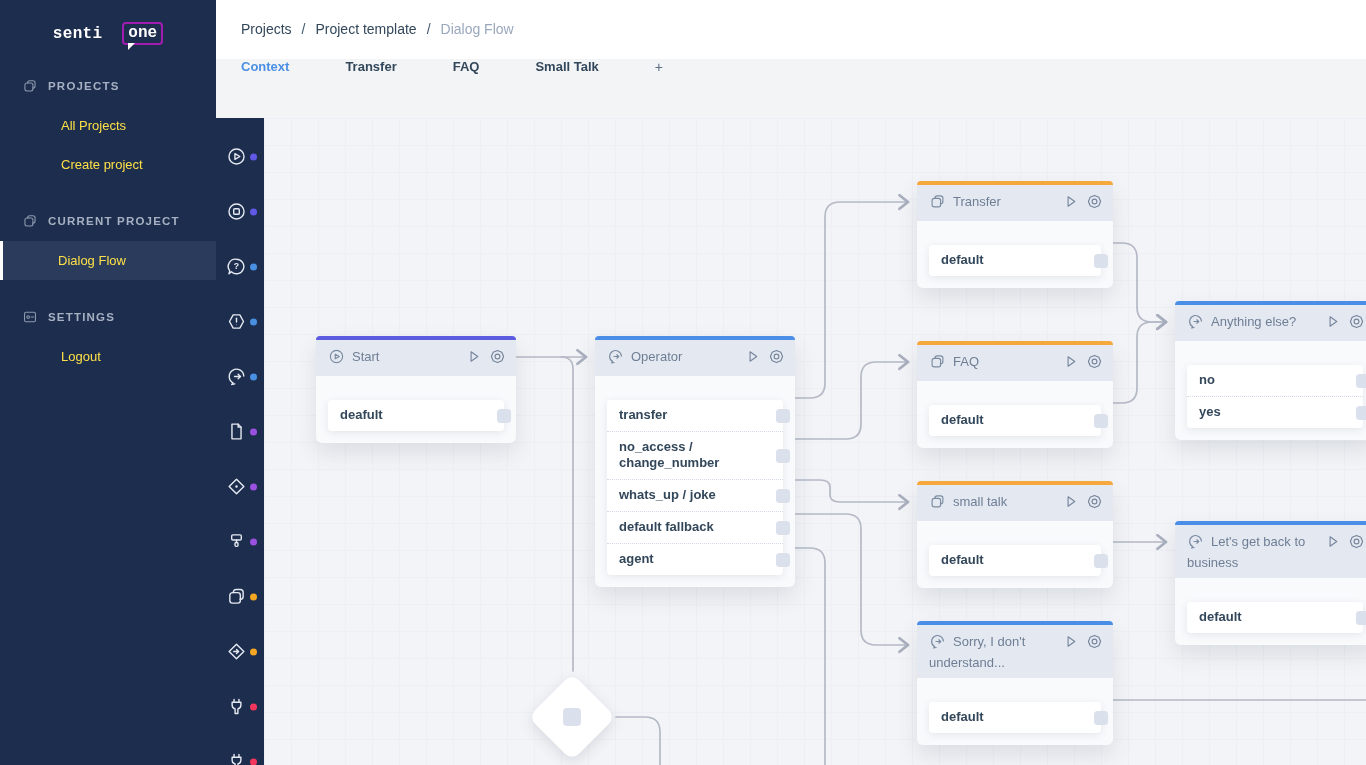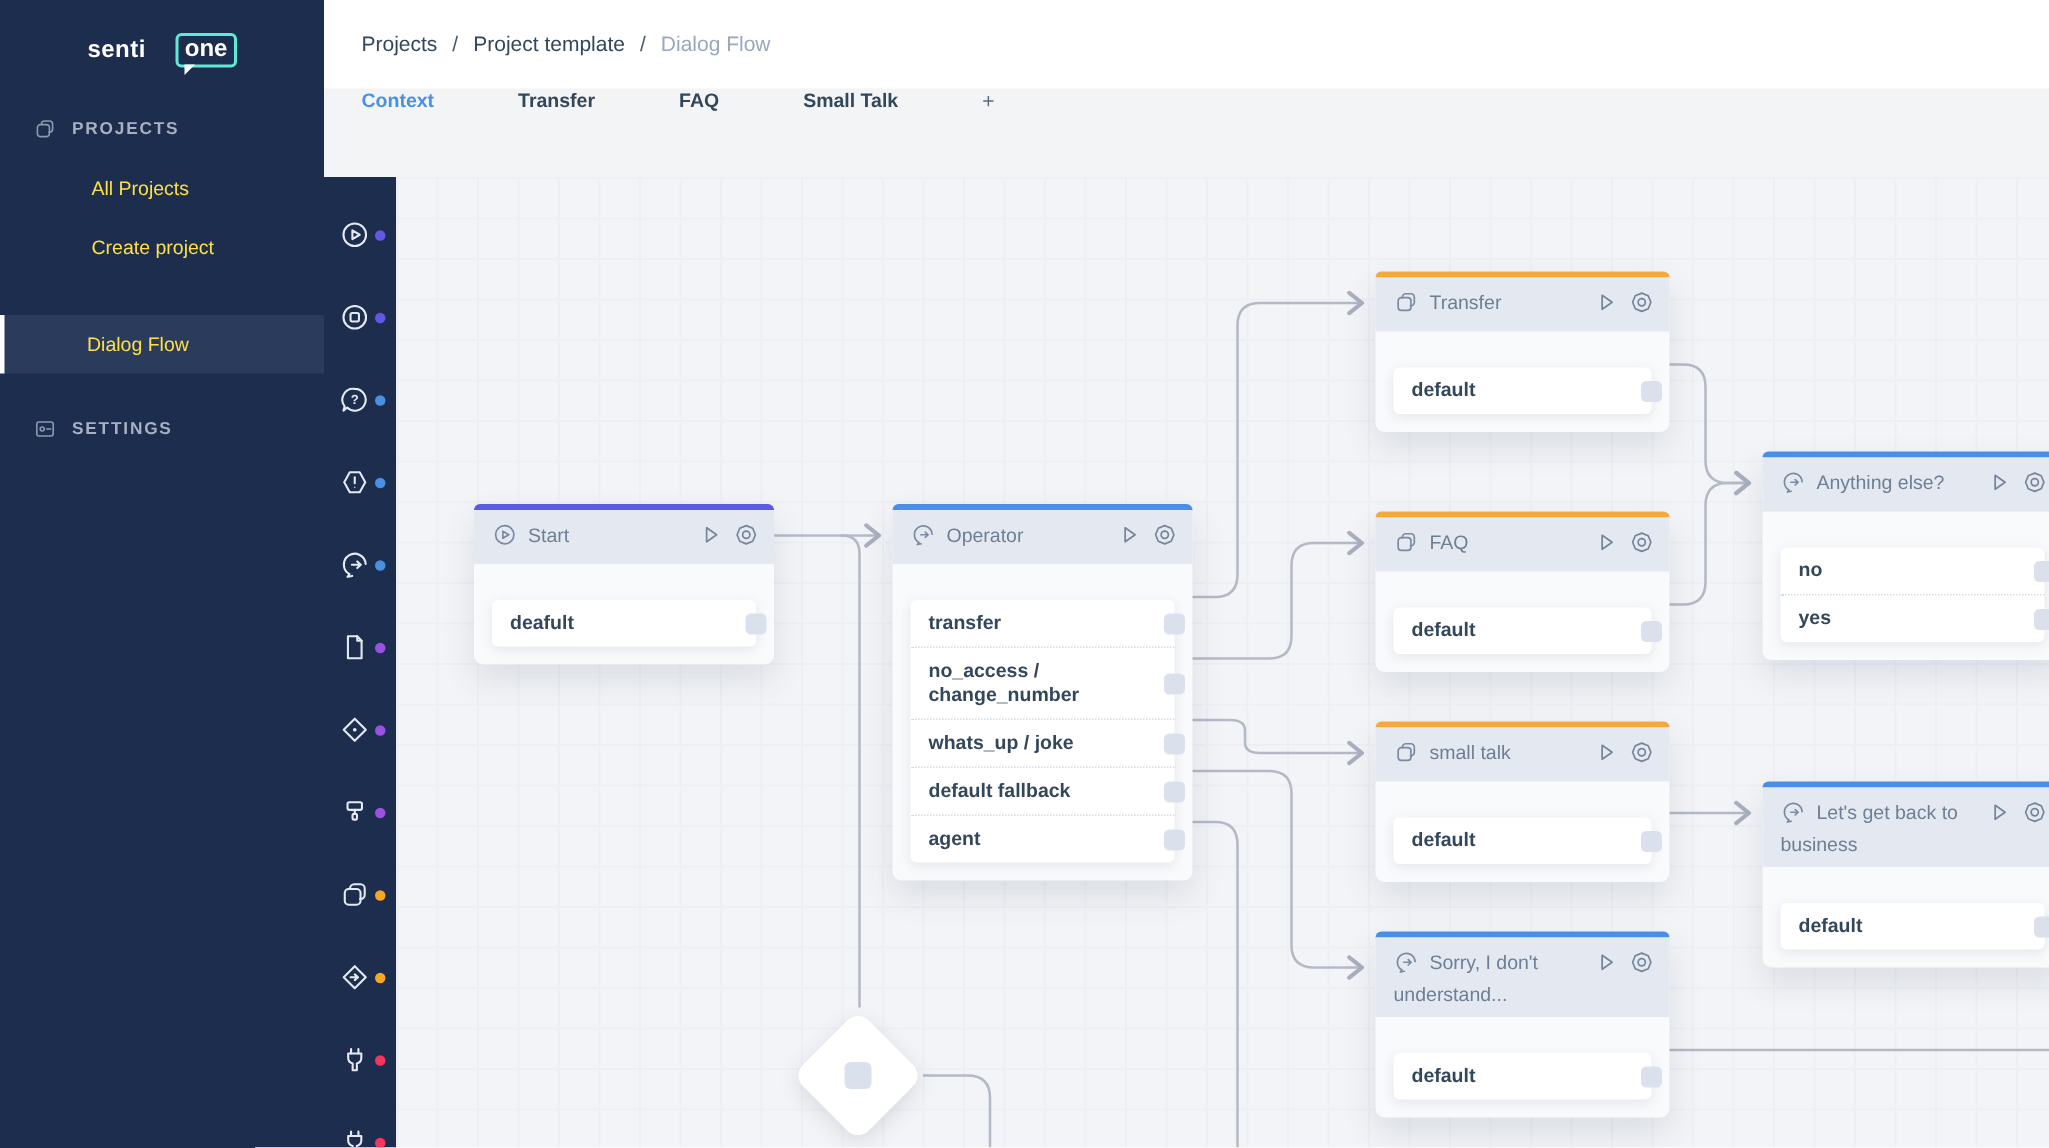--- a/index.html
+++ b/index.html
@@ -3,23 +3,23 @@
 <meta charset="utf-8">
 <style>
   * { margin:0; padding:0; box-sizing:border-box; }
   html,body { width:1366px; height:765px; overflow:hidden;
     font-family:"Liberation Sans", sans-serif; background:#fff; }
   .app { position:relative; width:1366px; height:765px; }
 
   
   .sidebar { position:absolute; left:0; top:0; width:216px; height:765px;
     background:var(--navy); color:#fff; z-index:30; }
-  .logo { display:flex; align-items:center; justify-content:center; margin:22px 0 30px 0; }
+  .logo { display:flex; align-items:center; justify-content:center; margin:22px 0 30px 0;font-family:Liberation Mono, monospace; }
   .logo .senti { font-size:16px; font-weight:700; letter-spacing:.3px; }
-  .logo .one-box { position:relative; font-size:16px; font-weight:700; border:2px solid #5eead4;
+  .logo .one-box { position:relative; font-size:16px; font-weight:700; border:2px solid #a21caf;
     border-radius:4px; padding:0 4px 1px 4px; margin-left:20px; }
   .logo .one-tail { position:absolute; left:4px; bottom:-7px; width:0; height:0;
     border-left:7px solid #fff; border-bottom:7px solid transparent; }
   .nav-section { margin-top:26px; }
   .sec-head { display:flex; align-items:center; gap:10px; padding:0 0 0 22px;
     color:#A7B1C3; font-size:11.5px; font-weight:700; letter-spacing:1.2px; height:22px; }
   .sec-head svg { width:16px; height:16px; color:#8C99AF; }
   .nav-item { display:flex; align-items:center; height:39px; padding-left:58px;
     font-size:13px; font-weight:400; color:#fde047; cursor:pointer; border-left:3px solid transparent;text-align:center; }
   .nav-item.active { background:var(--navy-active); border-left:3px solid #fff; padding-left:55px; }
@@ -170,30 +170,37 @@
         <svg viewBox="0 0 24 24" fill="none" stroke="currentColor" stroke-width="1.6" stroke-linecap="round" stroke-linejoin="round">
             <use href="#i-copy-cards"></use>
           </svg>
         <span>PROJECTS</span>
       </div>
       <div class="nav-item" style="margin-top:9px">All Projects</div>
       <div class="nav-item">Create project</div>
     </div>
 
     <div class="nav-section">
+      <div class="sec-head">
+        <svg viewBox="0 0 24 24" fill="none" stroke="currentColor" stroke-width="1.6" stroke-linecap="round" stroke-linejoin="round">
+            <use href="#i-copy-cards"></use>
+          </svg>
+        <span>CURRENT PROJECT</span>
+      </div>
       <div class="nav-item active" style="margin-top:9px">Dialog Flow</div>
     </div>
 
     <div class="nav-section">
       <div class="sec-head">
         <svg viewBox="0 0 24 24" fill="none" stroke="currentColor" stroke-width="1.6" stroke-linecap="round" stroke-linejoin="round">
             <use href="#i-settings-sq"></use>
           </svg>
         <span>SETTINGS</span>
       </div>
+      <div class="nav-item" style="margin-top:9px">Logout</div>
     </div>
   </div>
 
   <div class="topbar">
     <div class="breadcrumb">
       <span>Projects</span>
       <span class="sep">/</span>
       <span>Project template</span>
       <span class="sep">/</span>
       <span class="current">Dialog Flow</span>

